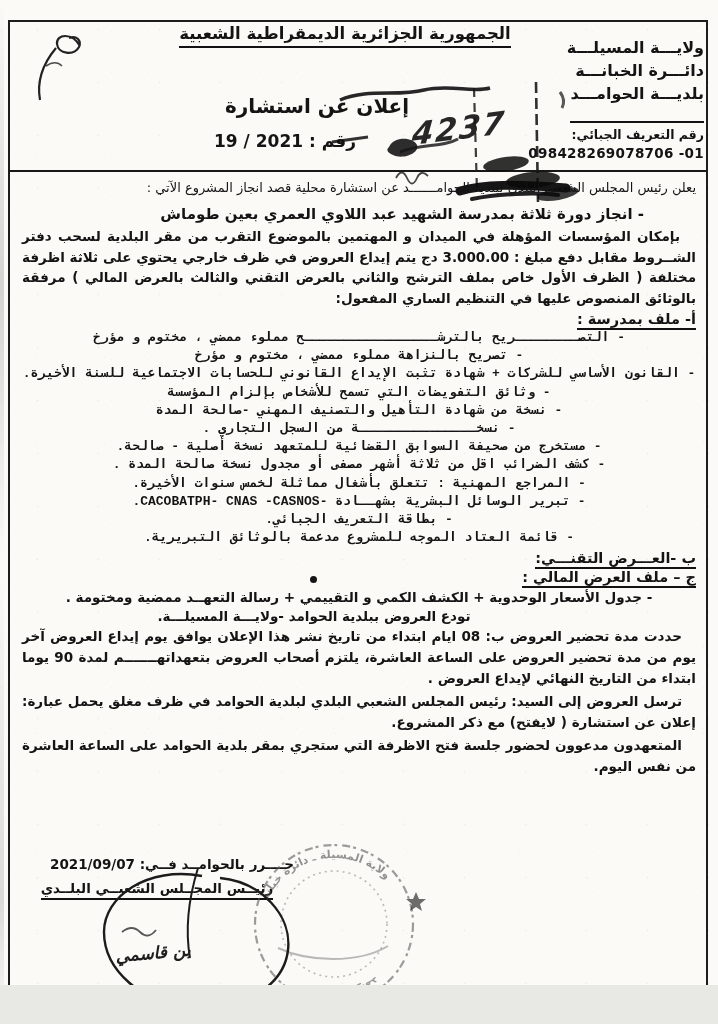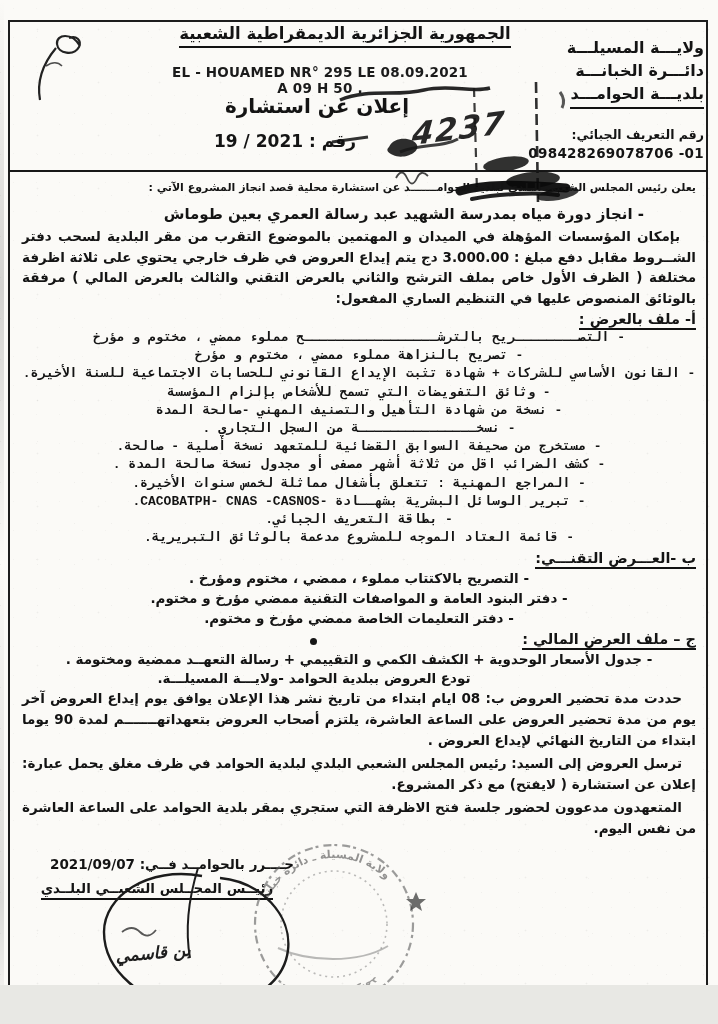--- a/index.html
+++ b/index.html
@@ -19,31 +19,31 @@
   .divider{left:9px;top:170px;width:698px;height:2px;background:#181818;}
   .bottom-extra{left:4px;top:1015px;width:708px;height:2px;background:#3b3b3b;opacity:.85;}
   .edge-smudge{left:0;top:0;width:4px;height:1024px;
     background:linear-gradient(180deg, transparent 0%, rgba(70,70,70,.22) 28%, transparent 55%, rgba(70,70,70,.18) 88%, transparent 100%);}
 
   .republic{top:24px;left:160px;width:370px;text-align:center;font-size:16.5px;font-weight:bold;}
   .republic span{display:inline-block;border-bottom:2.5px solid #121212;padding-bottom:3px;letter-spacing:.5px;}
   .reference{top:64px;left:165px;width:310px;text-align:center;font-size:13.5px;font-weight:bold;letter-spacing:.2px;color:#1b1b1b;}
 
   .authority{top:36px;right:14px;text-align:right;direction:rtl;font-size:16px;font-weight:bold;line-height:23px;}
-  .authority .underlined{border-bottom:2px solid #121212;padding-bottom:2px;display:inline-block;}
+  .authority .underlined{border-bottom:2px solid #121212;padding-bottom:16px;display:inline-block;}
 
   .notice-title{top:94px;left:222px;width:190px;text-align:center;font-size:20px;font-weight:bold;direction:rtl;}
   .notice-number{top:131px;left:214px;width:200px;text-align:left;font-size:17px;font-weight:bold;direction:rtl;}
 
   .tax{top:125px;right:14px;direction:rtl;font-size:12.5px;font-weight:bold;line-height:19px;}
   .tax .val{direction:ltr;font-size:13.5px;letter-spacing:.3px;}
 
   .body-block{top:177px;left:22px;width:674px;direction:rtl;text-align:right;}
   .body-block p{margin:0;}
-  .intro{font-size:11px;font-weight:bold;line-height:21px;text-align:justify;}
+  .intro{font-size:13px;font-weight:normal;line-height:21px;text-align:justify;}
   .project{font-size:15px;font-weight:bold;margin:7px 52px 3px 0 !important;}
   .terms{font-size:13.5px;font-weight:bold;line-height:20.5px;text-align:justify;text-indent:16px;margin-top:2px !important;}
   h3.sec{margin:3px 0 2px;font-size:14.5px;font-weight:bold;position:relative;}
   h3.sec span{border-bottom:2px solid #121212;padding-bottom:1px;}
   .c-dot{position:absolute;left:288px;top:7px;width:7px;height:7px;background:#151515;border-radius:50%;}
   ul.items{list-style:none;margin:0;padding:0;text-align:center;font-weight:bold;}
   ul.items-a li{font-size:13px;line-height:18.2px;font-family:Liberation Mono, monospace;}
   ul.items-b li,ul.items-c li{font-size:13.5px;line-height:20px;}
   .deposit{text-align:center;font-weight:bold;font-size:13.5px;transform:translateX(-45px);margin:1px 0 2px !important;}
   .longp{font-size:13.5px;font-weight:bold;line-height:21px;text-align:justify;text-indent:14px;margin-top:2px !important;}
@@ -68,21 +68,20 @@
 
   <svg class="abs" style="left:16px;top:26px;" width="82" height="84" viewBox="0 0 82 84">
     <path d="M64 20 C 56 6 40 8 41 18 C 42 28 58 30 63 21 C 66 14 60 9 53 12" fill="none" stroke="#222" stroke-width="2.2"></path>
     <path d="M40 22 C 30 34 20 52 24 74" fill="none" stroke="#222" stroke-width="2.2"></path>
     <path d="M30 40 C 36 36 42 36 46 40" fill="none" stroke="#222" stroke-width="1.6" opacity=".8"></path>
   </svg>
 
   <div class="abs republic">
     <span>الجمهورية الجزائرية الديمقراطية الشعبية</span>
   </div>
-  <div class="abs reference">EL - HOUAMED NR° 295 LE 08.09.2021 A 09 H 50 .</div>
 
   <div class="abs authority">
     <div>ولايـــة المسيلـــة</div>
     <div>دائـــرة الخبانـــة</div>
     <div><span class="underlined">بلديـــة الحوامـــد</span></div>
   </div>
 
   <div class="abs notice-title">إعلان عن استشارة</div>
   <div class="abs notice-number">رقم : 2021 / 19</div>
 
@@ -109,45 +108,40 @@
     <path d="M8 15 C 32 8 62 8 114 12" fill="none" stroke="#0a0a0a" stroke-width="9" opacity=".95" stroke-linecap="round"></path>
     <path d="M20 23 C 46 18 82 16 106 19" fill="none" stroke="#0a0a0a" stroke-width="4" opacity=".9" stroke-linecap="round"></path>
   </svg>
 
   <svg class="abs" style="left:382px;top:133px;" width="42" height="28" viewBox="0 0 42 28">
     <path d="M7 14 C 12 3 31 4 35 12 C 38 20 21 27 11 22 C 5 19 4 17 7 14" fill="#161616" opacity=".9"></path>
   </svg>
 
   <div class="abs body-block">
     <p class="intro">يعلن رئيس المجلس الشعبي البلدي لبلدية الحوامـــــــد عن استشارة محلية قصد انجاز المشروع الآتي :</p>
-    <p class="project">- انجاز دورة مياه بمدرسة الشهيد عبد رسالة العمري بعين طوماش</p>
+    <p class="project">- انجاز دورة ثلاثة بمدرسة الشهيد عبد اللاوي العمري بعين طوماش</p>
     <p class="terms">بإمكان المؤسسات المؤهلة في الميدان و المهتمين بالموضوع التقرب من مقر البلدية لسحب دفتر الشــروط مقابل دفع مبلغ : 3.000.00 دج يتم إيداع العروض في ظرف خارجي يحتوي على ثلاثة اظرفة مختلفة ( الظرف الأول خاص بملف الترشح والثاني بالعرض التقني والثالث بالعرض المالي ) مرفقة بالوثائق المنصوص عليها في التنظيم الساري المفعول:</p>
 
-    <h3 class="sec"><span>أ- ملف بالعرض :</span></h3>
+    <h3 class="sec"><span>أ- ملف بمدرسة :</span></h3>
     <ul class="items items-a">
       <li>- التصــــــــريح بالترشـــــــــــــــــح مملوء ممضي ، مختوم و مؤرخ</li>
       <li>- تصريح بالنزاهة مملوء ممضي ، مختوم و مؤرخ</li>
       <li>- القانون الأساسي للشركات + شهادة تثبت الإيداع القانوني للحسابات الاجتماعية للسنة الأخيرة.</li>
       <li>- وثائق التفويضات التي تسمح للأشخاص بإلزام المؤسسة</li>
       <li>- نسخة من شهادة التأهيل والتصنيف المهني -صالحة المدة</li>
       <li>- نسخـــــــــــــــة من السجل التجاري .</li>
       <li>- مستخرج من صحيفة السوابق القضائية للمتعهد نسخة أصلية - صالحة.</li>
       <li>- كشف الضرائب اقل من ثلاثة أشهر مصفى أو مجدول نسخة صالحة المدة .</li>
       <li>- المراجع المهنية : تتعلق بأشغال مماثلة لخمس سنوات الأخيرة.</li>
       <li>- تبرير الوسائل البشرية بشهــادة -CACOBATPH- CNAS -CASNOS.</li>
       <li>- بطاقة التعريف الجبائي.</li>
       <li>- قائمة العتاد الموجه للمشروع مدعمة بالوثائق التبريرية.</li>
     </ul>
 
     <h3 class="sec"><span>ب -العـــرض التقنـــي:</span></h3>
-    <ul class="items items-b">
-      <li>- التصريح بالاكتتاب مملوء ، ممضي ، مختوم ومؤرخ .</li>
-      <li>- دفتر البنود العامة و المواصفات التقنية ممضي مؤرخ و مختوم.</li>
-      <li>- دفتر التعليمات الخاصة ممضي مؤرخ و مختوم.</li>
-    </ul>
 
     <h3 class="sec">
       <span>ج – ملف العرض المالي :</span>
       <i class="c-dot"></i>
     </h3>
     <ul class="items items-c">
       <li>- جدول الأسعار الوحدوية + الكشف الكمي و التقييمي + رسالة التعهــد ممضية ومختومة .</li>
     </ul>
 
     <p class="deposit">تودع العروض ببلدية الحوامد -ولايـــة المسيلـــة.</p>

